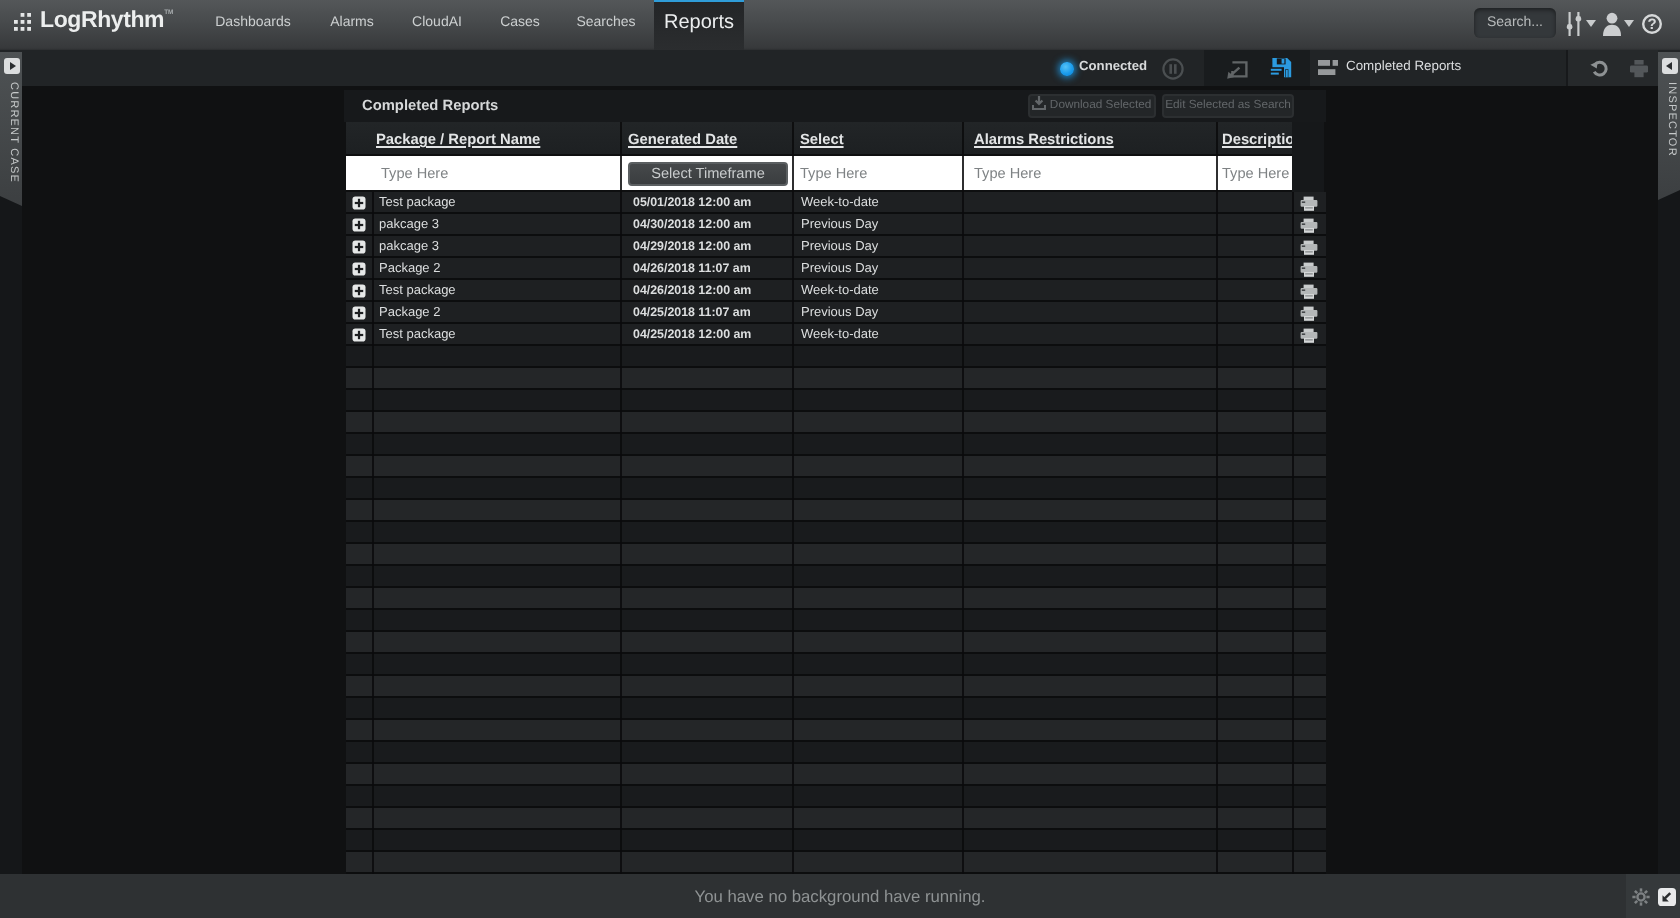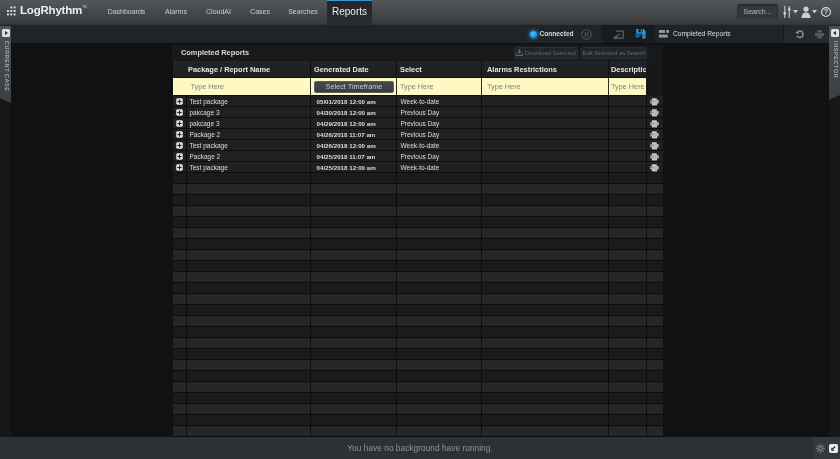--- a/index.html
+++ b/index.html
@@ -29,22 +29,22 @@
 #content{position:absolute;left:11px;top:43px;width:818px;height:394px;background:#101112;}
 #win{position:absolute;left:160px;top:2px;width:492px;height:392px;background:#101112;}
 #titlerow{position:absolute;left:1px;top:0;width:491px;height:16px;background:#17191b;}
 #wtitle{position:absolute;left:9px;top:3px;font-size:7.4px;font-weight:bold;color:#d6d8d9;}
 .hbtn{position:absolute;top:2px;height:12px;background:#232628;border:1px solid #2c2f31;border-radius:2px;color:#63676a;font-size:5.9px;line-height:10px;text-align:center;}
 #btn-dl{left:342px;width:64px;}
 #btn-edit{left:409px;width:66px;}
 
 #table{position:absolute;left:2px;top:16px;width:489px;height:376px;background:#101112;}
 .hdr{position:absolute;left:0;top:0;width:489px;height:17px;background:linear-gradient(#222527,#1d2022);border-bottom:1px solid #0e0f10;}
-.hcell{position:absolute;top:0;height:17px;line-height:17px;font-size:7.4px;font-weight:bold;color:#e3e5e6;}
-.filter{position:absolute;left:0;top:17px;width:489px;height:18px;background:#fef9c3;border-bottom:1px solid #0e0f10;}
+.hcell{position:absolute;top:0;height:17px;line-height:17px;font-size:7.4px;font-weight:bold;color:#e3e5e6;text-decoration:underline;}
+.filter{position:absolute;left:0;top:17px;width:489px;height:18px;background:#ffffff;border-bottom:1px solid #0e0f10;}
 .fcell{position:absolute;top:0;height:18px;line-height:18px;font-size:7.3px;color:#7e8284;}
 #seltf{position:absolute;left:141px;top:3px;width:80px;height:12px;background:linear-gradient(#46494b,#3a3d3f);border:1px solid #5b5f61;border-radius:2px;color:#c9cccd;font-size:7.3px;line-height:10px;text-align:center;}
 
 .row{position:absolute;left:173px;width:490px;height:11px;}
 .rA{background:#191b1d}
 .rB{background:#242628}
 .rD{background:#1e2022}
 .row .c{position:absolute;top:0;height:11px;line-height:11px;font-size:6.5px;color:#dcdedf;white-space:nowrap}
 .row .name{left:16.5px}
 .row .date{left:143.5px;font-weight:bold;font-size:6.2px}

